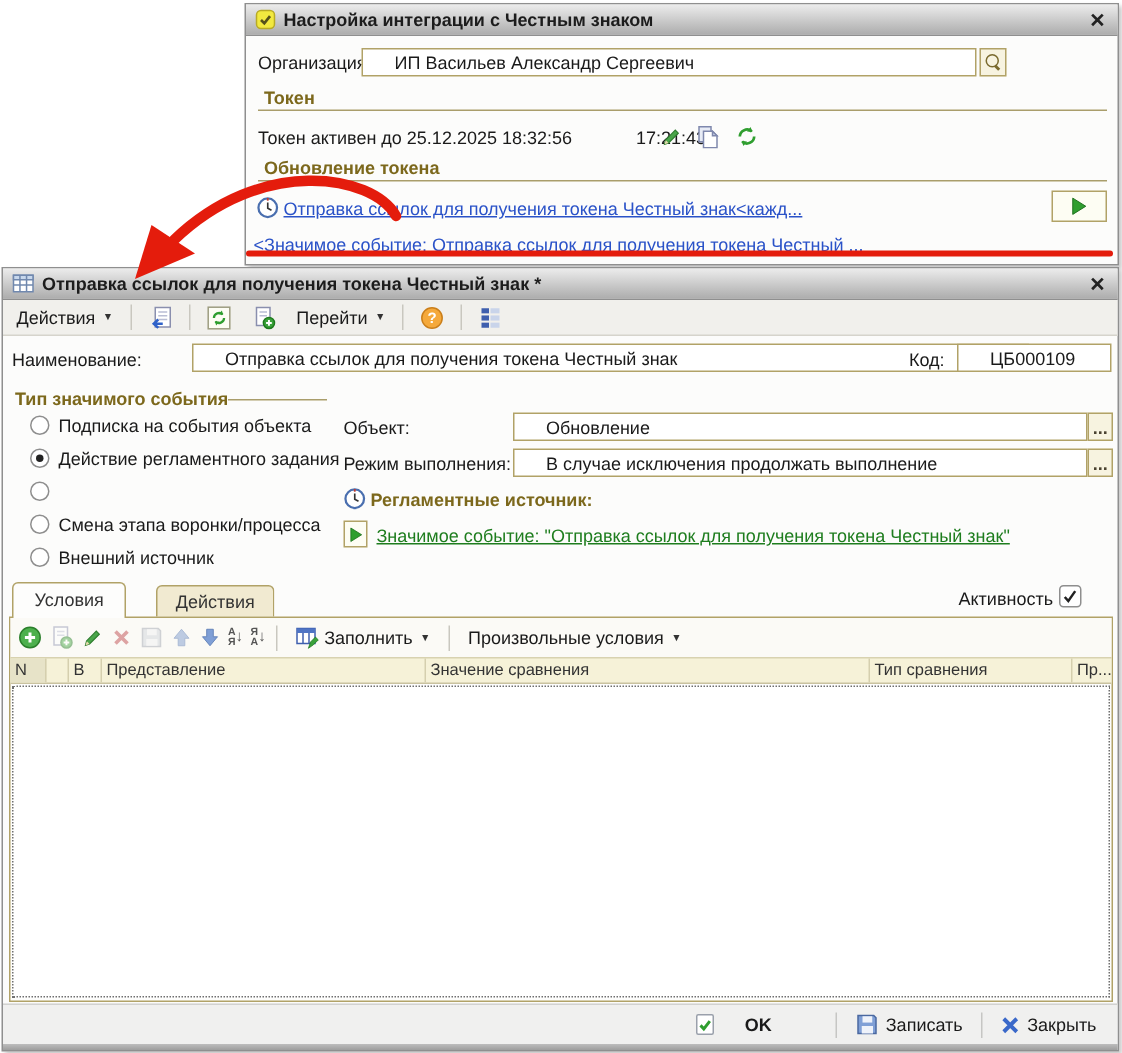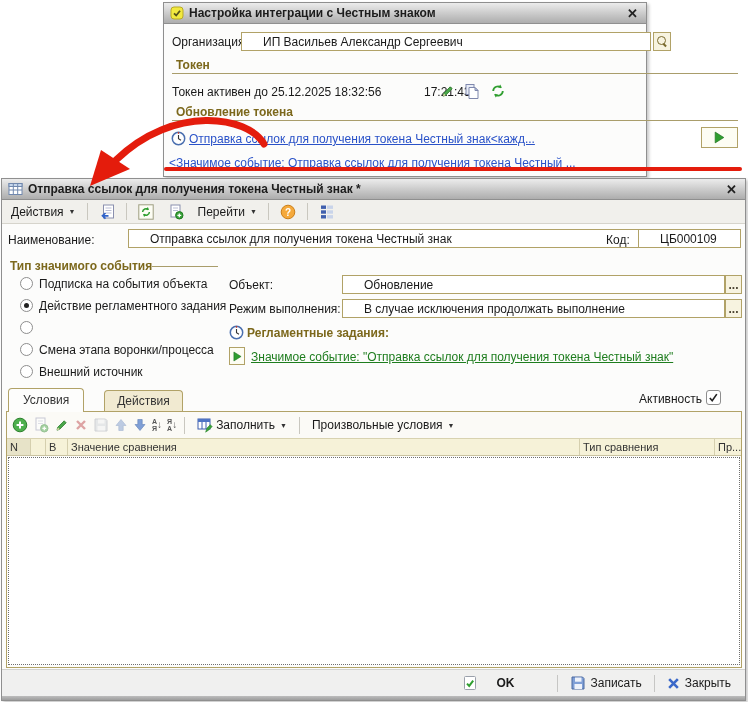--- a/index.html
+++ b/index.html
@@ -61,21 +61,21 @@
   .mag::before { content:""; position:absolute; left:0; top:0; width:7px; height:7px; border:1.5px solid #7a6a2e; border-radius:50%; }
   .mag::after { content:""; position:absolute; left:7px; top:7px; width:4px; height:1.6px; background:#7a6a2e; transform:rotate(45deg); transform-origin:0 0; }
   .sorticon { display:inline-flex; align-items:center; color:#555; }
   .sorticon .letters { display:flex; flex-direction:column; font-size:7px; line-height:7px; font-weight:bold; }
   .sorticon .ar { font-size:10px; line-height:10px; }
   .annotation { position:absolute; z-index:60; pointer-events:none; }
 </style>
 </head>
 <body>
 
-<div class="window" style="left:163px;top:2px;width:484px;height:175px;z-index:5">
+<div class="window" style="left:163px;top:2px;width:583px;height:175px;z-index:5">
   <div class="titlebar">
     <span class="icon">
       <svg width="14" height="14" viewBox="0 0 14 14">
           <rect x="1" y="1" width="12" height="12" rx="3" fill="#f2e93f" stroke="#b8ab25"></rect>
           <path d="M4 7.4 L6.2 9.5 L10 4.7" fill="none" stroke="#55511a" stroke-width="1.8"></path>
         </svg>
     </span>
     <span>Настройка интеграции с Честным знаком</span>
     <span class="close">✕</span>
   </div>
@@ -257,21 +257,21 @@
     <span>...</span>
   </div>
 
   <span class="icon abs" style="left:227px;top:146px">
     <svg width="15" height="15" viewBox="0 0 15 15">
         <circle cx="7.5" cy="7.5" r="6.2" fill="#fff" stroke="#4a6faf" stroke-width="1.5"></circle>
         <path d="M7.5 4 v3.8 l2.5 1.4" fill="none" stroke="#333" stroke-width="1.1"></path>
         <rect x="6.9" y="1" width="1.2" height="1.8" fill="#c23b2e"></rect>
       </svg>
   </span>
-  <span class="sect abs" style="left:245px;top:147px">Регламентные задания:</span>
+  <span class="sect abs" style="left:245px;top:147px">Регламентные источник:</span>
 
   <div class="sqbtn" style="left:227px;top:168px;width:16px;height:18px;background:#fdfdf3">
     <span class="icon">
       <svg width="9" height="11" viewBox="0 0 10 12">
           <path d="M1 1 L9 6 L1 11 Z" fill="#2f9e2f" stroke="#1d6f1d" stroke-width=".6"></path>
         </svg>
     </span>
   </div>
   <span class="link-green abs" style="left:249px;top:171px;font-weight:normal">Значимое событие: "Отправка ссылок для получения токена Честный знак"</span>
 
@@ -364,20 +364,21 @@
       <span class="tbtn">
         <span>Произвольные условия</span>
         <span class="dd">▼</span>
       </span>
     </div>
 
     <div class="ghead">
       <span class="hc" style="width:24px;background:#e7e3c8">N</span>
       <span class="hc" style="width:15px"></span>
       <span class="hc" style="width:22px">В</span>
+      <span class="hc" style="width:216px">Представление</span>
       <span class="hc" style="flex:1">Значение сравнения</span>
       <span class="hc" style="width:135px">Тип сравнения</span>
       <span class="hc" style="width:26px;border-right:none">Пр...</span>
     </div>
 
     <div class="gbody"></div>
   </div>
 
   <div class="footer">
     <span class="fbtn" style="margin-right:30px">

